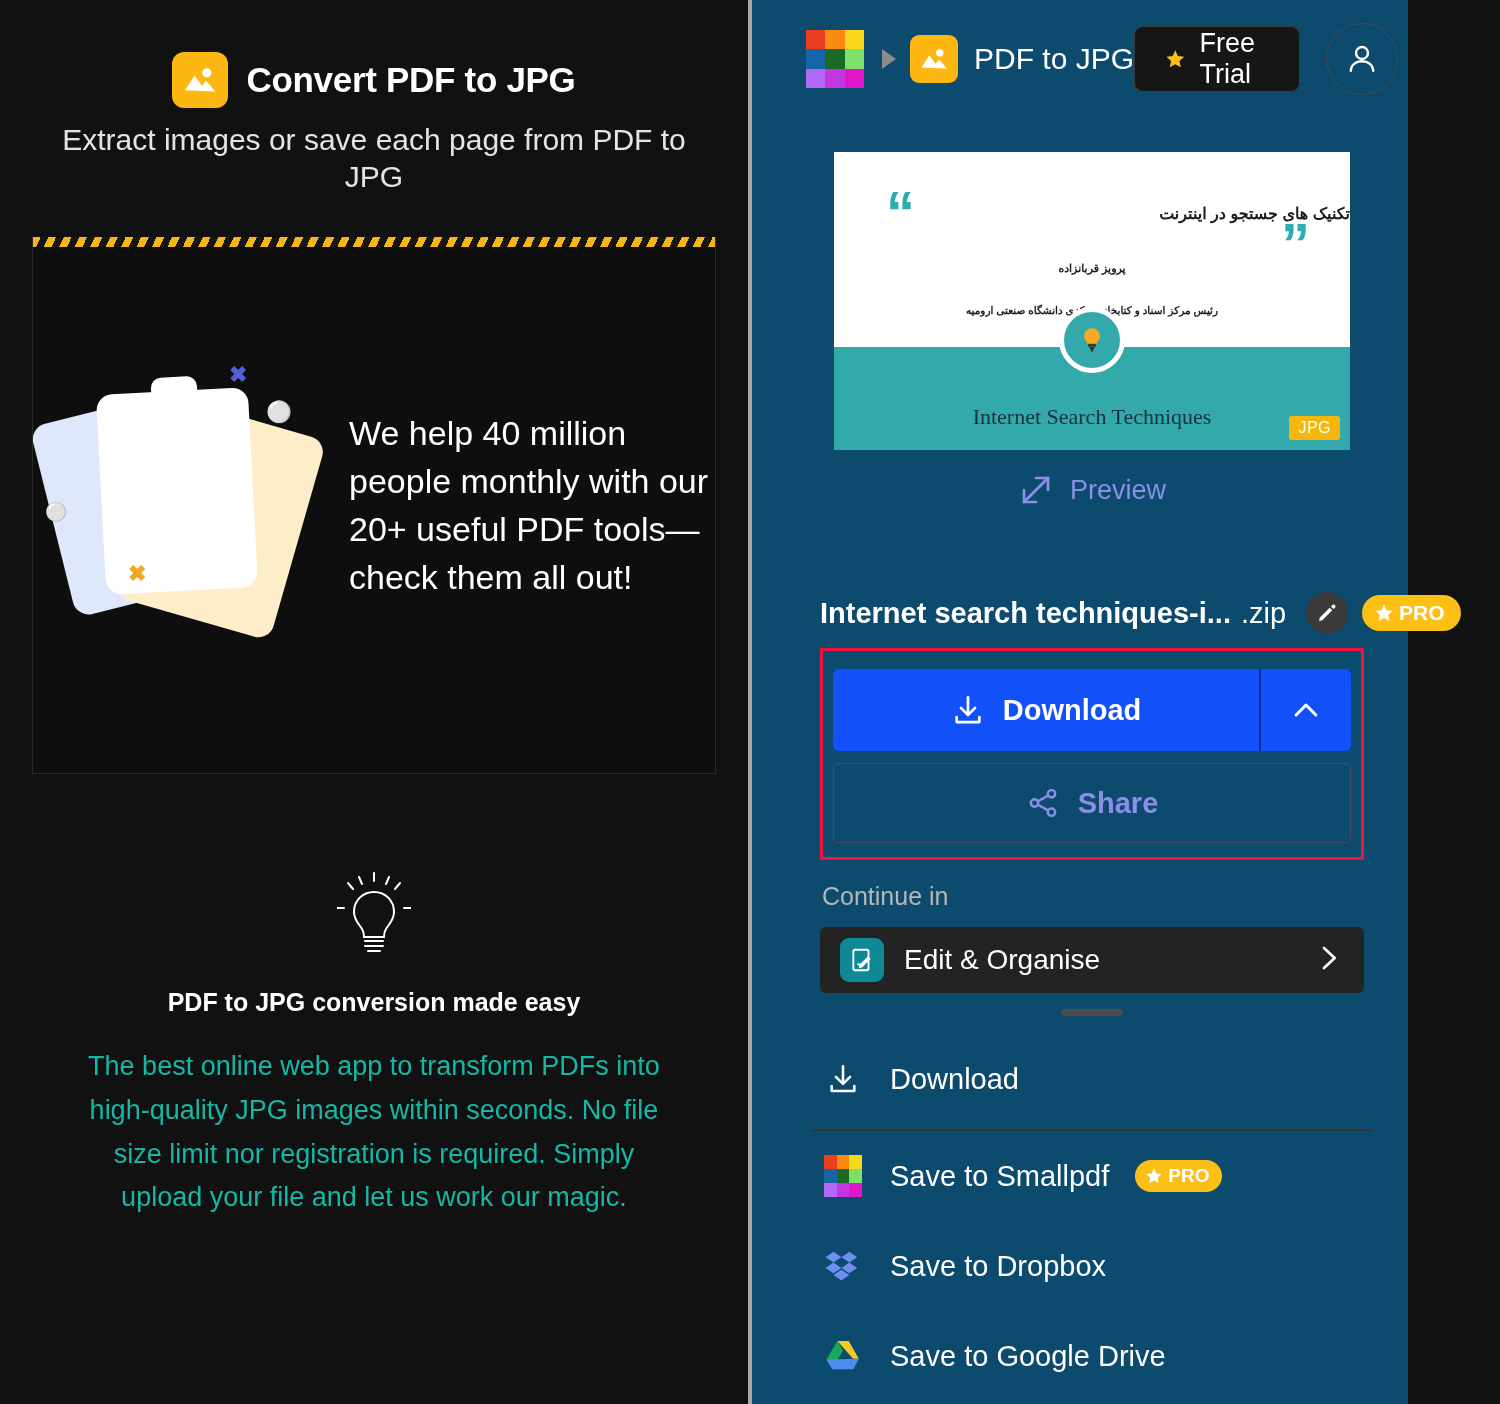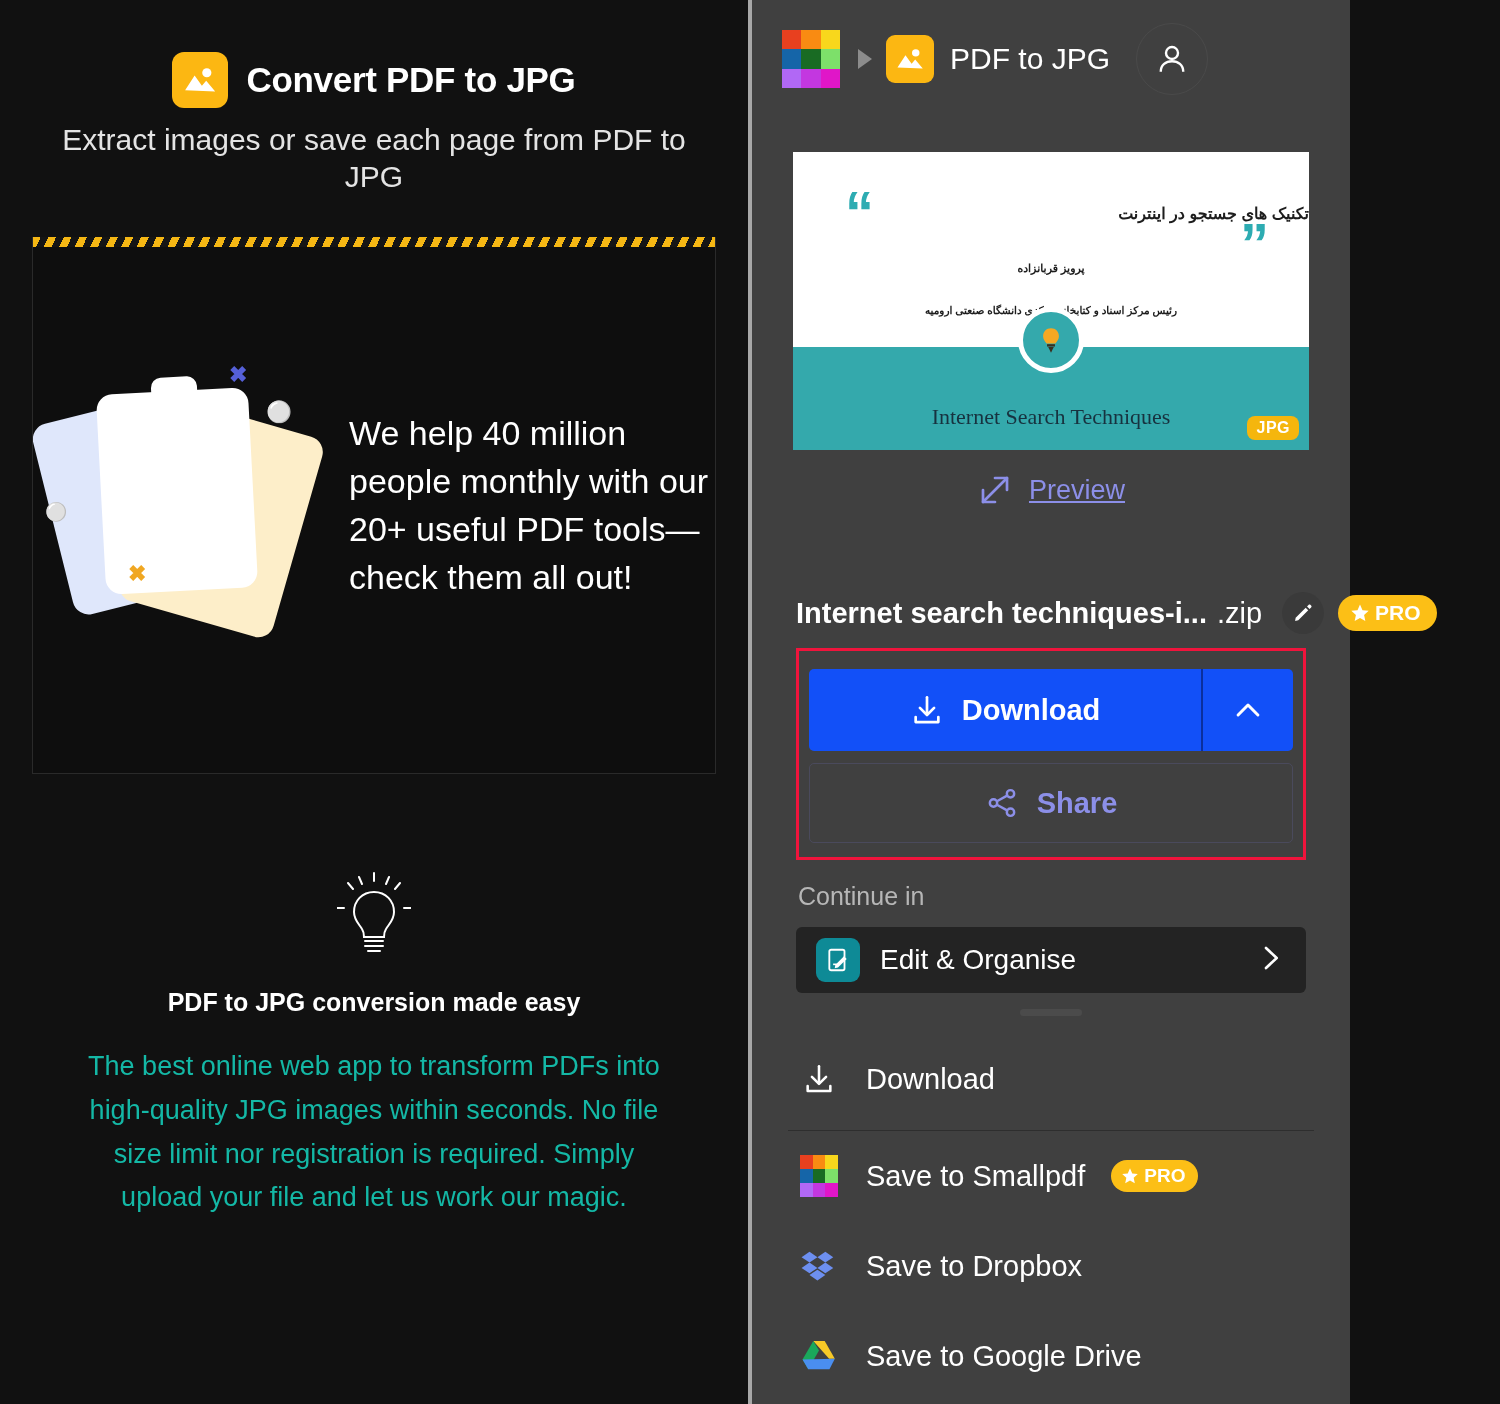--- a/index.html
+++ b/index.html
@@ -42,21 +42,21 @@
   .mark-x2 { color: #f0a722; font-size: 22px; left: 87px; top: 208px; }
   .promo-text { flex: 1; font-size: 34px; line-height: 1.42; color: #ffffff; font-weight: 300; padding-right: 6px; padding-left: 8px; }
 
   
   .tip { margin: 96px auto 0; width: 600px; text-align: center; }
   .bulb { display: block; margin: 0 auto 30px; }
   .tip-title { font-size: 25px; font-weight: bold; color: #ffffff; }
   .tip-body { margin-top: 28px; font-size: 27px; line-height: 1.62; color: #14b8a6; font-weight: 300; }
 
   
-  .right { position: absolute; left: 752px; top: 0; width: 598px; height: 1404px; background: #404040; }
+  .right { position: absolute; left: 752px; top: 0; width: 656px; height: 1404px; background: #0c4a6e; padding-left: 24px; }
 
   .topbar { height: 118px; display: flex; align-items: center; padding: 0 28px 0 30px; gap: 0; }
   .sp-logo { width: 58px; height: 58px; display: grid; grid-template-columns: repeat(3,1fr); grid-template-rows: repeat(3,1fr); flex: none; }
   .sp-logo i { display: block; }
   .crumb-caret { width: 0; height: 0; border-left: 14px solid #8c8c8c; border-top: 10px solid transparent; border-bottom: 10px solid transparent; margin: 0 14px 0 18px; flex: none; }
   .crumb-icon { width: 48px; height: 48px; border-radius: 9px; background: #fcb712; display: flex; align-items: center; justify-content: center; flex: none; }
   .crumb-label { font-size: 30px; color: #ffffff; margin-left: 16px; white-space: nowrap; font-weight: 400; }
   .trial-btn { margin-left: auto; display: flex; align-items: center; gap: 14px; height: 66px; padding: 0 30px; border: 1px solid #3b3b3b; border-radius: 9px; background: #161616; }
   .trial-label { font-size: 27px; color: #ffffff; }
   .avatar-btn { width: 72px; height: 72px; border-radius: 50%; border: 1px solid #4a4a4a; display: flex; align-items: center; justify-content: center; margin-left: 26px; flex: none; }
@@ -67,24 +67,24 @@
   .doc-teal { position: absolute; left: 0; bottom: 0; width: 100%; height: 103px; background: #34a9ac; }
   .q-open, .q-close { position: absolute; color: #2dacb2; font-weight: bold; line-height: 0.75; }
   .q-open { left: 52px; top: 38px; font-size: 58px; }
   .q-close { right: 40px; top: 70px; font-size: 58px; }
   .doc-fa { position: absolute; width: 100%; text-align: center; color: #1d1d1d; direction: rtl; font-weight: bold; }
   .doc-fa1 { top: 52px; font-size: 16px; text-align: right; }
   .doc-fa2 { top: 110px; font-size: 11px; }
   .doc-fa3 { top: 152px; font-size: 10.5px; }
   .bulb-badge { position: absolute; left: 50%; top: 155px; transform: translateX(-50%); width: 66px; height: 66px; border-radius: 50%; background: #34a9ac; border: 5px solid #ffffff; display: flex; align-items: center; justify-content: center; }
   .doc-en { position: absolute; width: 100%; text-align: center; bottom: 20px; font-family: "Liberation Serif", serif; font-size: 22px; color: #17323f; }
-  .jpg-badge { position: absolute; right: 10px; bottom: 10px; background: #f5b60d; color: #ffffff; font-size: 16px; font-weight: bold; padding: 3px 9px; border-radius: 8px; letter-spacing: 0.5px; }
+  .jpg-badge { position: absolute; right: 10px; bottom: 10px; background: #f5b60d; color: #ffffff; font-size: 16px; font-weight: normal; padding: 3px 9px; border-radius: 3px; letter-spacing: 0.5px; }
 
   .preview-row { display: flex; align-items: center; justify-content: center; gap: 16px; margin-top: 22px; }
-  .preview-link { font-size: 27px; color: #8c8fe8; text-decoration: underline; }
+  .preview-link { font-size: 27px; color: #8c8fe8; }
 
   
   .file-row { display: flex; align-items: center; gap: 14px; margin: 84px 0 0 44px; }
   .file-name { font-size: 29px; font-weight: bold; color: #ffffff; white-space: nowrap; }
   .file-ext { font-size: 29px; color: #ffffff; font-weight: 300; margin-left: -4px; }
   .edit-btn { width: 42px; height: 42px; border-radius: 50%; background: #3a3a3a; display: flex; align-items: center; justify-content: center; flex: none; margin-left: 6px; }
   .pro-badge { display: flex; align-items: center; gap: 5px; background: #fcbf16; color: #ffffff; font-weight: bold; border-radius: 18px; padding: 6px 16px 6px 12px; font-size: 21px; flex: none; }
   .pro-badge.small { font-size: 19px; padding: 5px 13px 5px 10px; }
 
   
@@ -179,20 +179,26 @@
           <i style="background:#e016c8"></i>
       </span>
       <span class="crumb-caret"></span>
       <span class="crumb-icon">
         <svg width="32" height="32" viewBox="0 0 24 24">
             <circle cx="16.3" cy="7.4" r="2.8" fill="#fff"></circle>
             <path d="M2.6 18.4 L8.6 9.2 L13.2 15.6 L15.9 12.4 L21.6 19.2 Z" fill="#fff"></path>
           </svg>
       </span>
       <span class="crumb-label">PDF to JPG</span>
+      <div class="trial-btn">
+        <svg width="34" height="34" viewBox="0 0 24 24">
+            <path d="M12 1.8 L15 8.6 L22.4 9.4 L16.9 14.4 L18.4 21.7 L12 18 L5.6 21.7 L7.1 14.4 L1.6 9.4 L9 8.6 Z" fill="#fcbf16"></path>
+          </svg>
+        <span class="trial-label">Free Trial</span>
+      </div>
       <div class="avatar-btn">
         <svg width="36" height="36" viewBox="0 0 24 24">
           <circle cx="12" cy="8" r="4" fill="none" stroke="#fff" stroke-width="1.6"></circle>
           <path d="M4.5 20.5 C4.5 15.8 8 13.5 12 13.5 C16 13.5 19.5 15.8 19.5 20.5" fill="none" stroke="#fff" stroke-width="1.6"></path>
         </svg>
       </div>
     </div>
 
     <div class="doc-wrap">
       <div class="doc">

